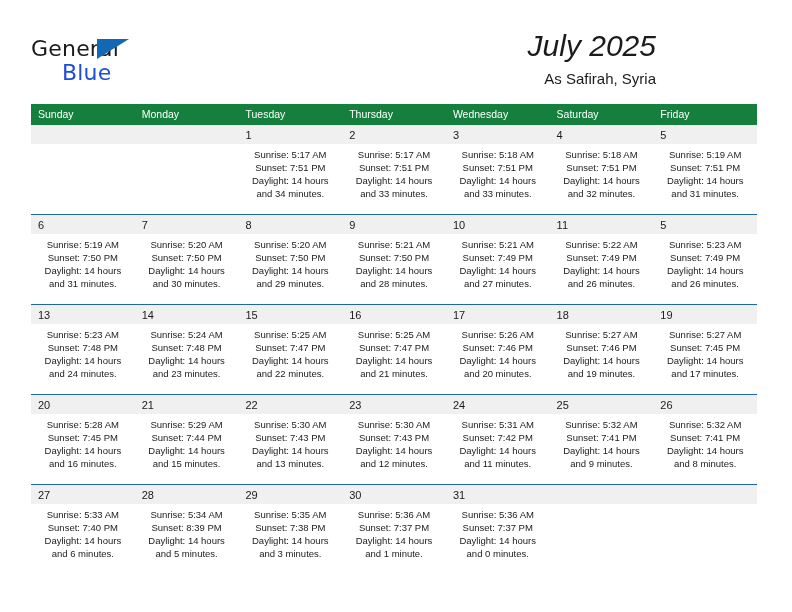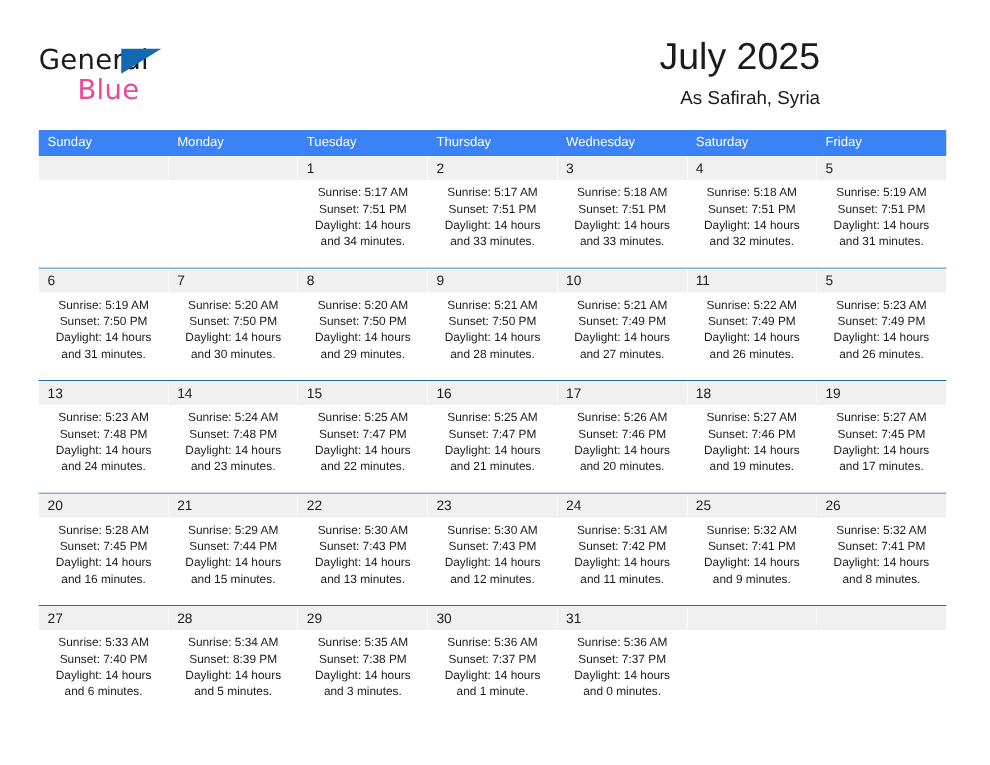--- a/index.html
+++ b/index.html
@@ -54,56 +54,57 @@
     height: 0;
     border-left: 32px solid #1268b3;
     border-bottom: 20px solid transparent;
   }
   .logo-blue {
     position: absolute;
     left: 31px;
     top: 24px;
     font-size: 22px;
     letter-spacing: 0.2px;
-    color: #ec4899;
+    color: #1d4ed8;
     font-family: "DejaVu Sans", sans-serif;
     font-weight: 400;
   }
   .title-block {
     position: absolute;
     right: 0;
     top: 0;
     text-align: right;
   }
   .cal-title {
     font-size: 30px;
     font-weight: 400;
     color: #1b1b1b;
     line-height: 36px;
     white-space: nowrap;
+    font-style: italic;
   }
   .cal-subtitle {
     font-size: 15px;
     font-weight: 400;
     color: #1b1b1b;
     line-height: 22px;
     margin-top: 4px;
     white-space: nowrap;
   }
 
   
   .calendar {
     position: absolute;
     left: 31px;
     top: 104px;
     width: 726px;
   }
   .weekdays {
     display: flex;
-    background: #3b82f6;
+    background: #15803d;
     height: 21px;
   }
   .weekday {
     flex: 1 1 0;
     color: #ffffff;
     font-size: 10.5px;
     line-height: 21px;
     padding-left: 7px;
     box-sizing: border-box;
     white-space: nowrap;

